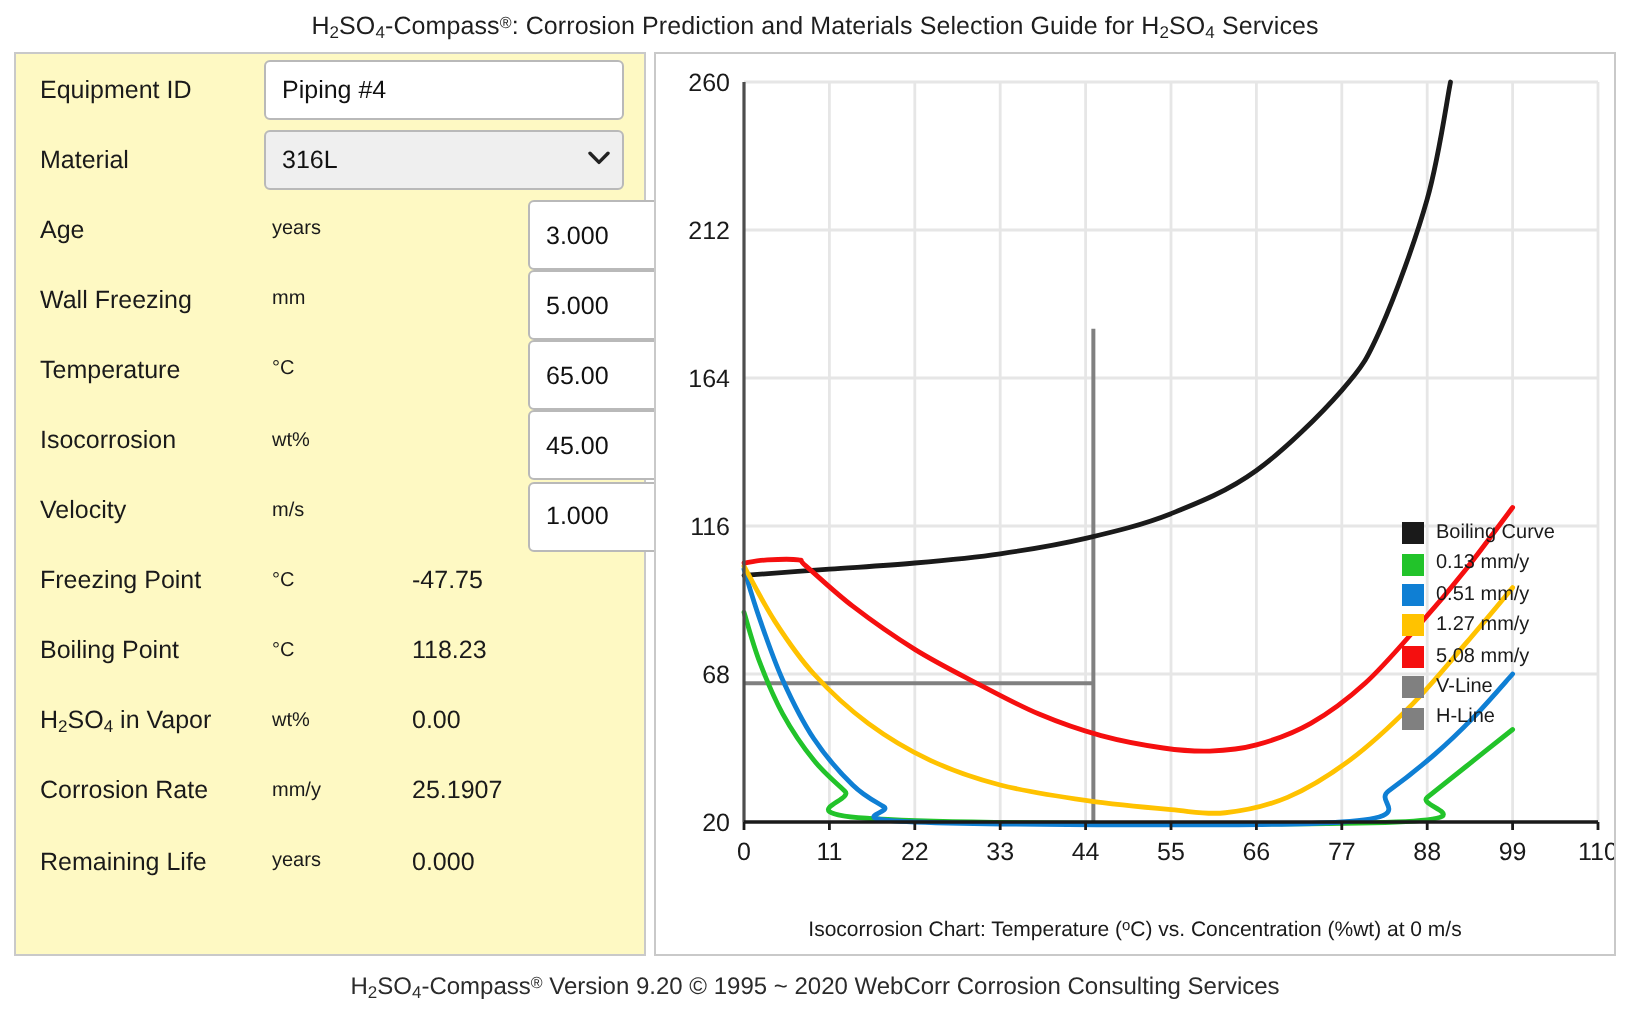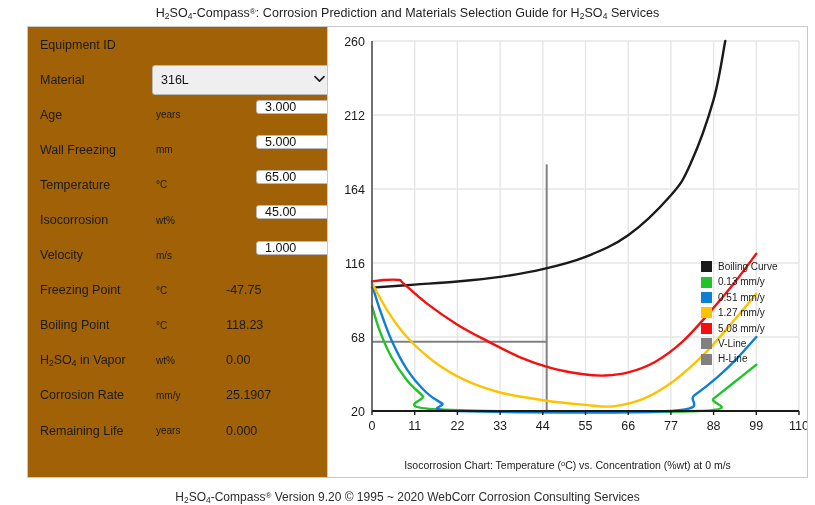--- a/index.html
+++ b/index.html
@@ -16,39 +16,39 @@
   }
   .title-bar sub{font-size:8.5px;vertical-align:-2px;}
   .title-bar sup{font-size:8px;vertical-align:3px;}
 
   
   .body-row{position:absolute;left:0;top:26px;width:815px;height:453px;}
 
   
   .form-panel{
     position:absolute;left:7px;top:0;width:316px;height:452px;
-    background:#a16207;border:1px solid #c9c9c9;box-sizing:border-box;margin-left:20px;
+    background:#fef9c3;border:1px solid #c9c9c9;box-sizing:border-box;
   }
   .frow{
     position:relative;height:35.1px;display:flex;align-items:center;
     padding-left:12px;box-sizing:border-box;
   }
   .flabel{font-size:12.5px;color:#1a1a1a;width:110px;flex:0 0 110px;}
   .flabel sub{font-size:8.5px;vertical-align:-2px;}
   .funit{font-size:10px;color:#1a1a1a;width:70px;flex:0 0 70px;}
   .funit.ctr{text-align:left;padding-left:6px;}
   .fvalue-ro{font-size:12.5px;color:#1a1a1a;}
 
   .txtbox{
     position:absolute;box-sizing:border-box;background:#fff;border:1px solid #b9b9b9;
     border-radius:3px;font-size:12.5px;color:#111;font-family:"Liberation Sans", sans-serif;
     padding:0 8px;outline:none;
   }
   .txtbox.wide{left:124px;width:180px;height:30px;top:3px;}
-  .txtbox.num{left:228px;width:74px;height:14px;top:3px;}
+  .txtbox.num{left:256px;width:74px;height:35px;top:3px;}
   select.selbox{
     position:absolute;left:124px;top:3px;width:180px;height:30px;box-sizing:border-box;
     background:#efefef;border:1px solid #b9b9b9;border-radius:3px;
     font-size:12.5px;color:#111;font-family:"Liberation Sans", sans-serif;
     padding:0 8px;-webkit-appearance:none;appearance:none;outline:none;
   }
   .chev{
     position:absolute;left:286px;top:13px;width:9px;height:9px;pointer-events:none;
   }
   .chev svg{display:block;}
@@ -68,21 +68,21 @@
   .lg-sw{width:11px;height:11px;flex:0 0 11px;margin-right:6px;}
   .chart-caption{
     position:absolute;left:0;bottom:6px;width:479px;text-align:center;
     font-size:10.5px;color:#1a1a1a;
   }
   .chart-caption sup{font-size:7.5px;vertical-align:3px;}
 
   
   .footer{
     position:absolute;left:0;top:481px;width:815px;height:24px;
-    display:flex;align-items:flex-end;justify-content:center;
+    display:flex;align-items:center;justify-content:center;
     font-size:12px;color:#2b2b2b;
   }
   .footer sub{font-size:8.5px;vertical-align:-2px;}
   .footer sup{font-size:8px;vertical-align:3px;}
 </style>
 </head>
 <body>
 
 <div class="app">
 
@@ -91,20 +91,21 @@
       <span>H</span><sub>2</sub><span>SO</span><sub>4</sub><span>-Compass</span><sup>®</sup><span>: Corrosion Prediction and Materials Selection Guide for H</span><sub>2</sub><span>SO</span><sub>4</sub><span> Services</span>
     </span>
   </div>
 
   <div class="body-row">
 
     <div class="form-panel">
 
       <div class="frow">
         <span class="flabel">Equipment ID</span>
+        <input class="txtbox wide" type="text" value="Piping #4" style="">
       </div>
 
       <div class="frow">
         <span class="flabel">Material</span>
         <select class="selbox">
           <option>316L</option>
         </select>
         <span class="chev">
           <svg width="11" height="8" viewBox="0 0 11 8">
               <path d="M1 1.6 L5.5 6.2 L10 1.6" fill="none" stroke="#222" stroke-width="1.7" stroke-linecap="round" stroke-linejoin="round"></path>

